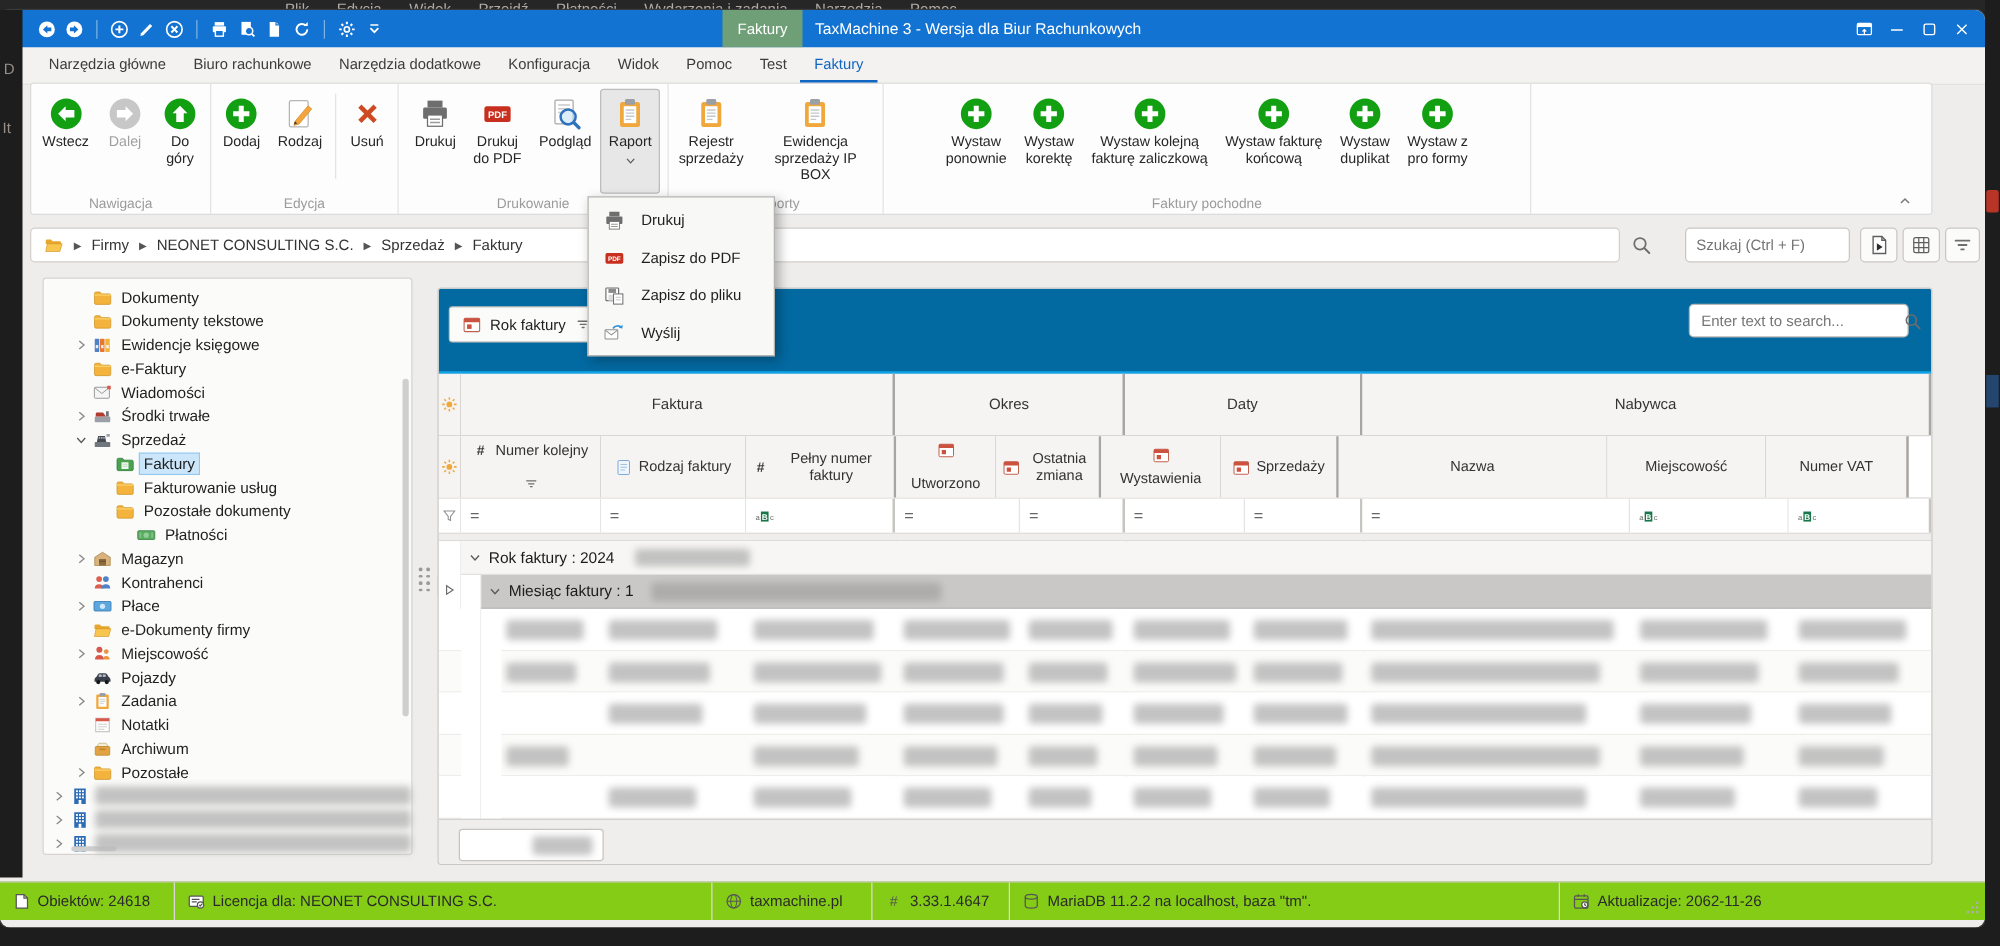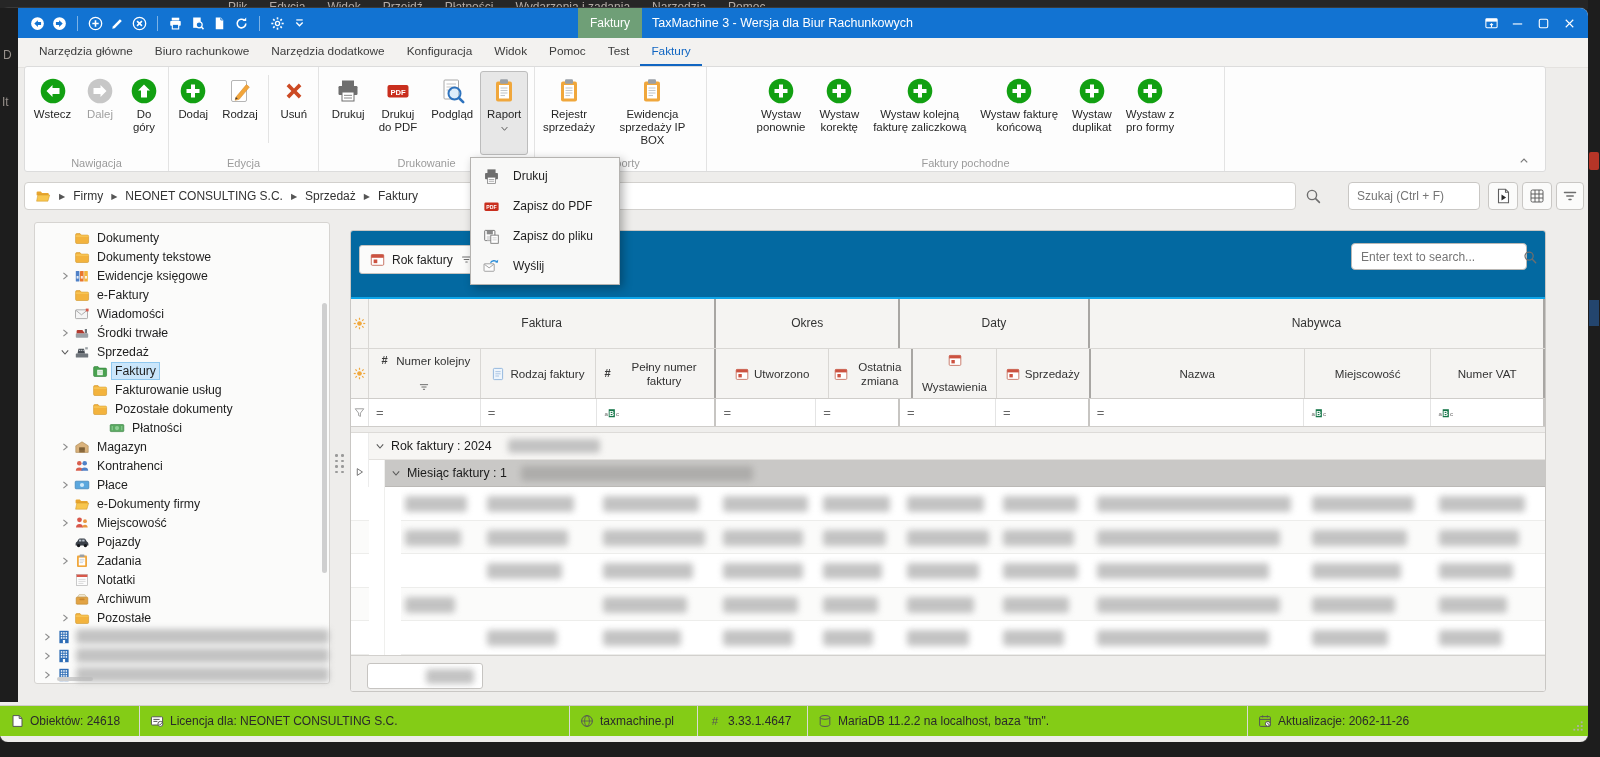--- a/index.html
+++ b/index.html
@@ -1023,41 +1023,41 @@
               <span style="white-space: normal; max-width: 86px;">Rodzaj faktury</span>
             </div>
             <div class="hcell thick" style="width: 120px; flex-wrap: wrap;">
               <span class="ic" style="width: 13px; height: 13px;">
                 <svg viewBox="0 0 14 14" xmlns="http://www.w3.org/2000/svg">
                   <text x="7" y="11" font-size="12" font-weight="bold" text-anchor="middle" fill="#3a3a3a" font-family="Liberation Sans, sans-serif">#</text>
                 </svg>
               </span>
               <span style="white-space: normal; max-width: 90px;">Pełny numer faktury</span>
             </div>
-            <div class="hcell" style="width: 114px; flex-wrap: wrap;">
+            <div class="hcell" style="width: 80px; flex-wrap: wrap;">
               <span class="ic" style="width: 14px; height: 14px;">
                 <svg viewBox="0 0 14 14" xmlns="http://www.w3.org/2000/svg">
                   <rect x="1.2" y="2.4" width="11.6" height="10" rx="1" fill="#fff" stroke="#c0614f" stroke-width=".8"></rect>
                   <rect x="1.2" y="2.4" width="11.6" height="3" fill="#cc5240"></rect>
                   <rect x="3.4" y="7" width="3.4" height="3.4" fill="#cc5240"></rect>
                 </svg>
               </span>
               <span style="white-space: normal; max-width: 70px;">Utworzono</span>
             </div>
             <div class="hcell thick" style="width: 84px; flex-wrap: wrap;">
               <span class="ic" style="width: 14px; height: 14px;">
                 <svg viewBox="0 0 14 14" xmlns="http://www.w3.org/2000/svg">
                   <rect x="1.2" y="2.4" width="11.6" height="10" rx="1" fill="#fff" stroke="#c0614f" stroke-width=".8"></rect>
                   <rect x="1.2" y="2.4" width="11.6" height="3" fill="#cc5240"></rect>
                   <rect x="3.4" y="7" width="3.4" height="3.4" fill="#cc5240"></rect>
                 </svg>
               </span>
               <span style="white-space: normal; max-width: 54px;">Ostatnia zmiana</span>
             </div>
-            <div class="hcell" style="width: 84px; flex-wrap: wrap;">
+            <div class="hcell" style="width: 96px; flex-wrap: wrap; flex-direction: column;">
               <span class="ic" style="width: 14px; height: 14px;">
                 <svg viewBox="0 0 14 14" xmlns="http://www.w3.org/2000/svg">
                   <rect x="1.2" y="2.4" width="11.6" height="10" rx="1" fill="#fff" stroke="#c0614f" stroke-width=".8"></rect>
                   <rect x="1.2" y="2.4" width="11.6" height="3" fill="#cc5240"></rect>
                   <rect x="3.4" y="7" width="3.4" height="3.4" fill="#cc5240"></rect>
                 </svg>
               </span>
               <span style="white-space: normal; max-width: 66px;">Wystawienia</span>
             </div>
             <div class="hcell thick" style="width: 94px; flex-wrap: wrap;">

